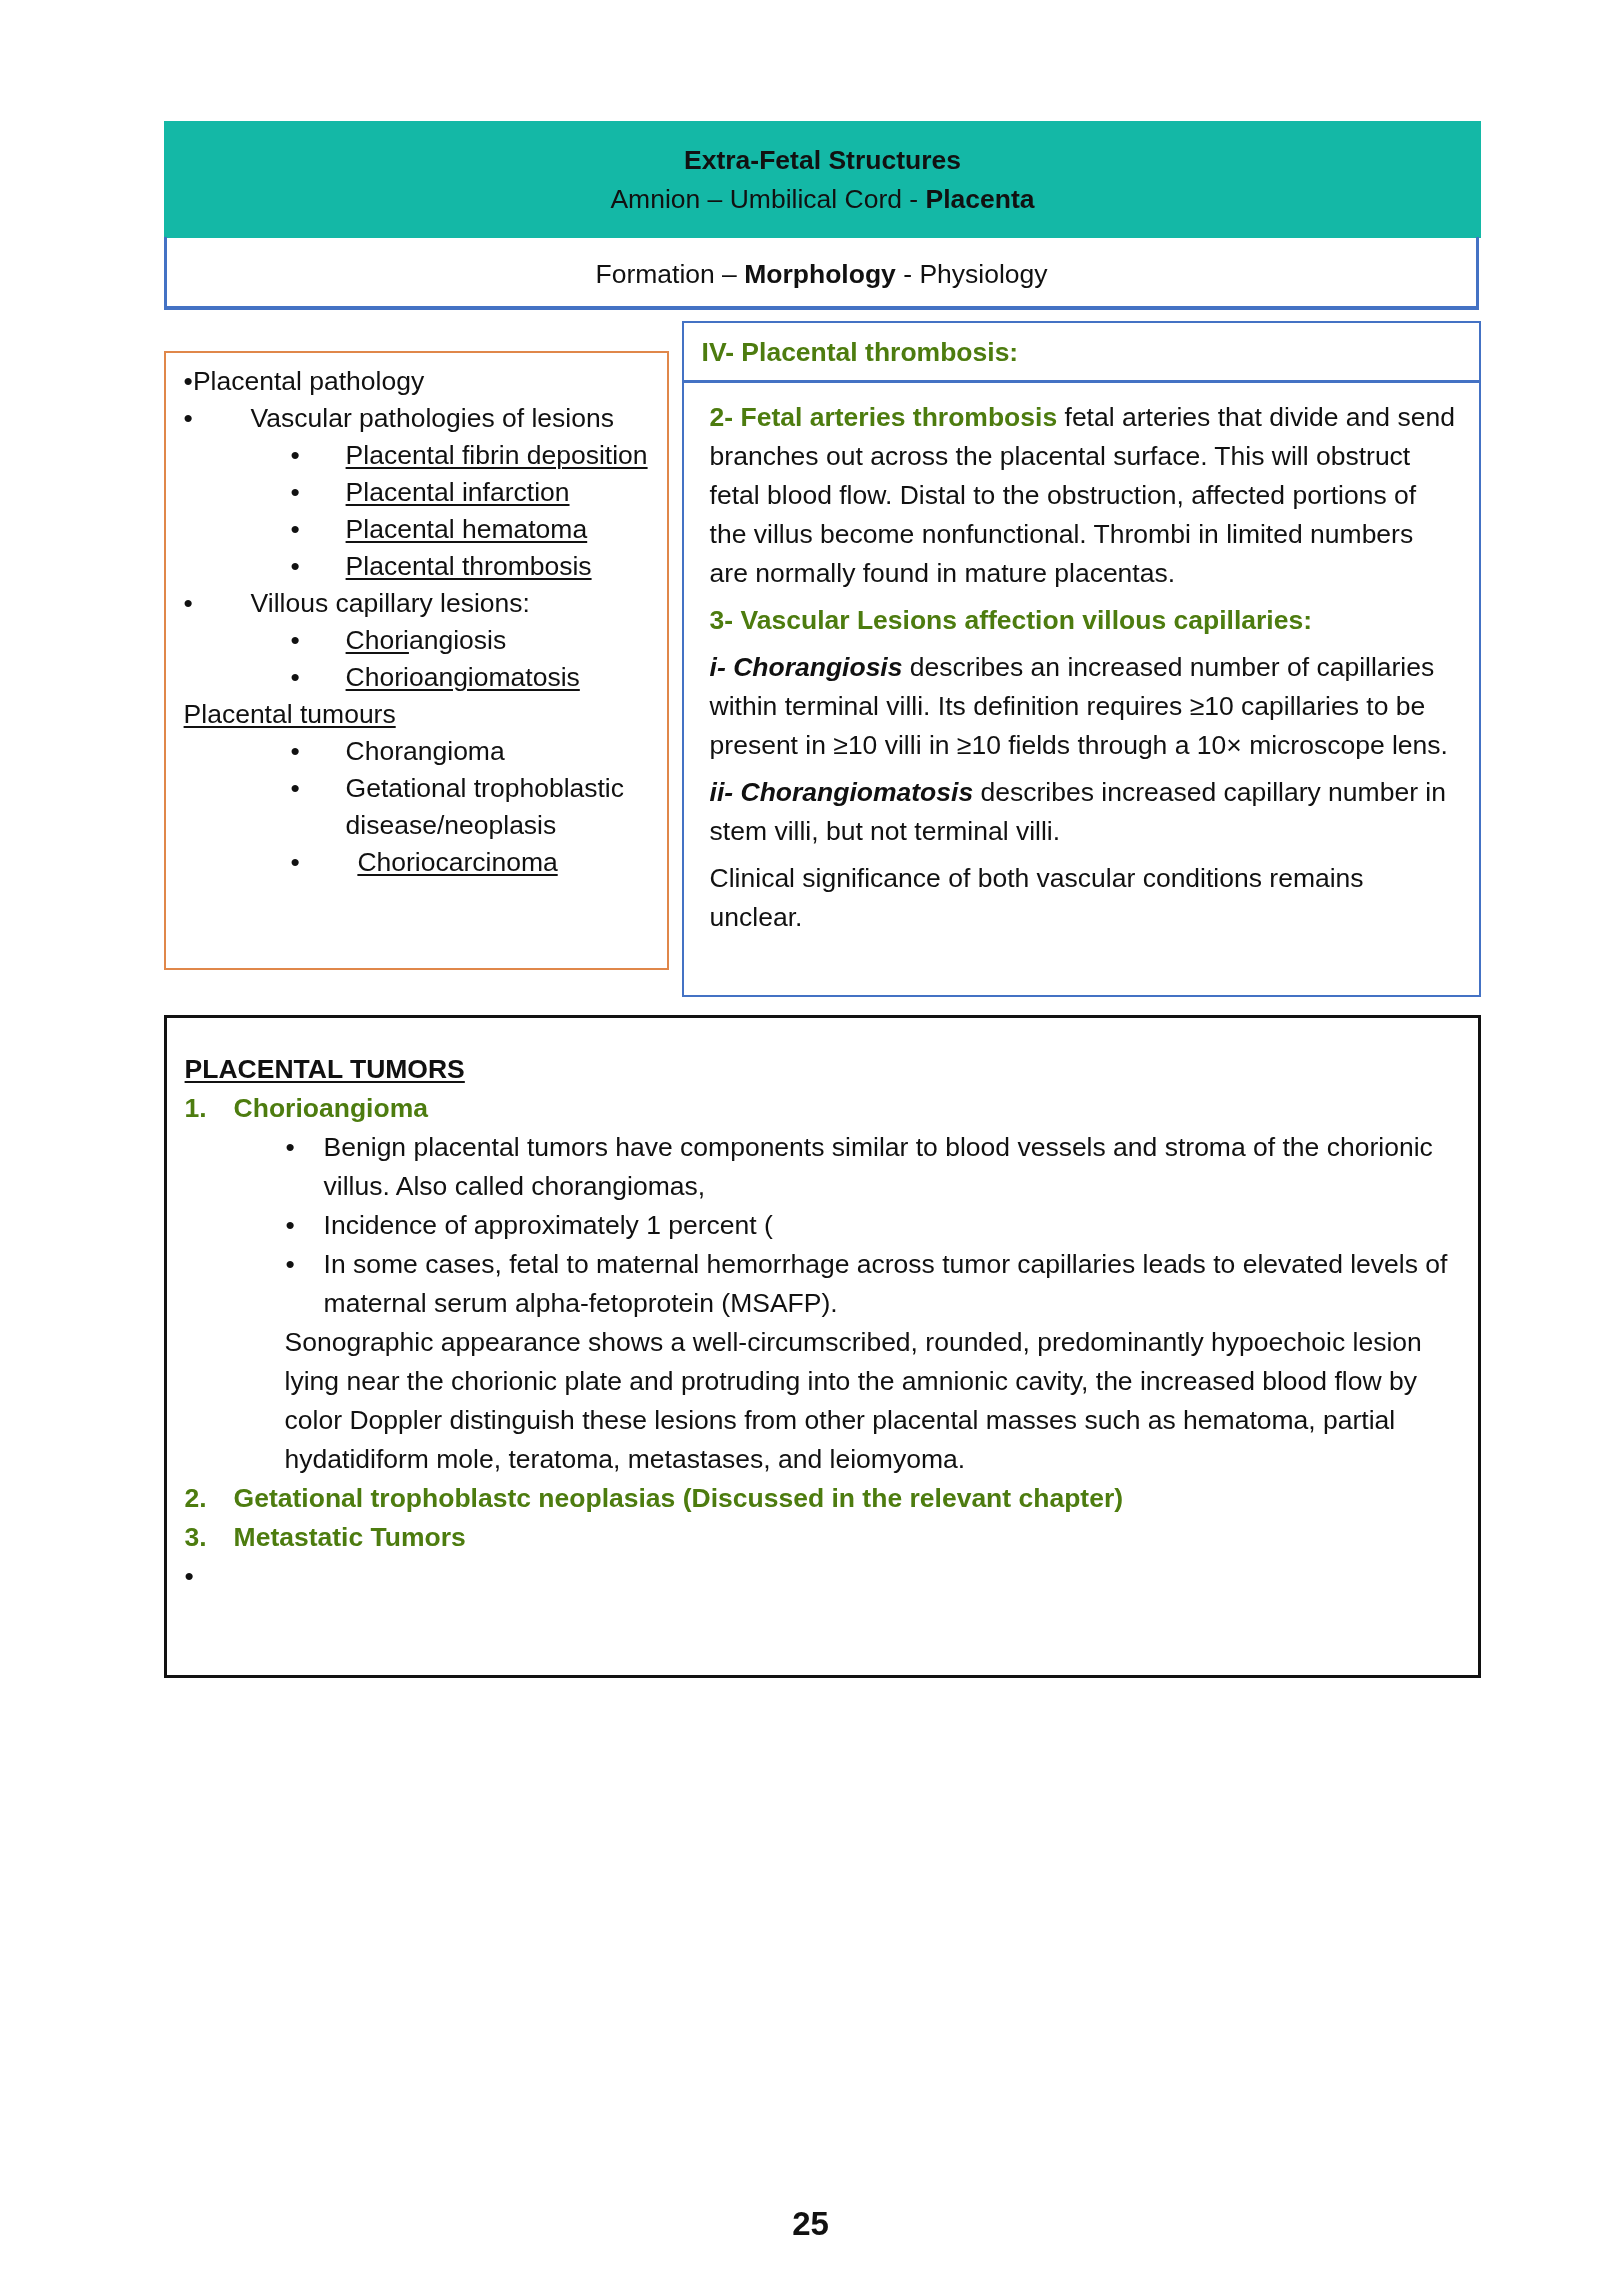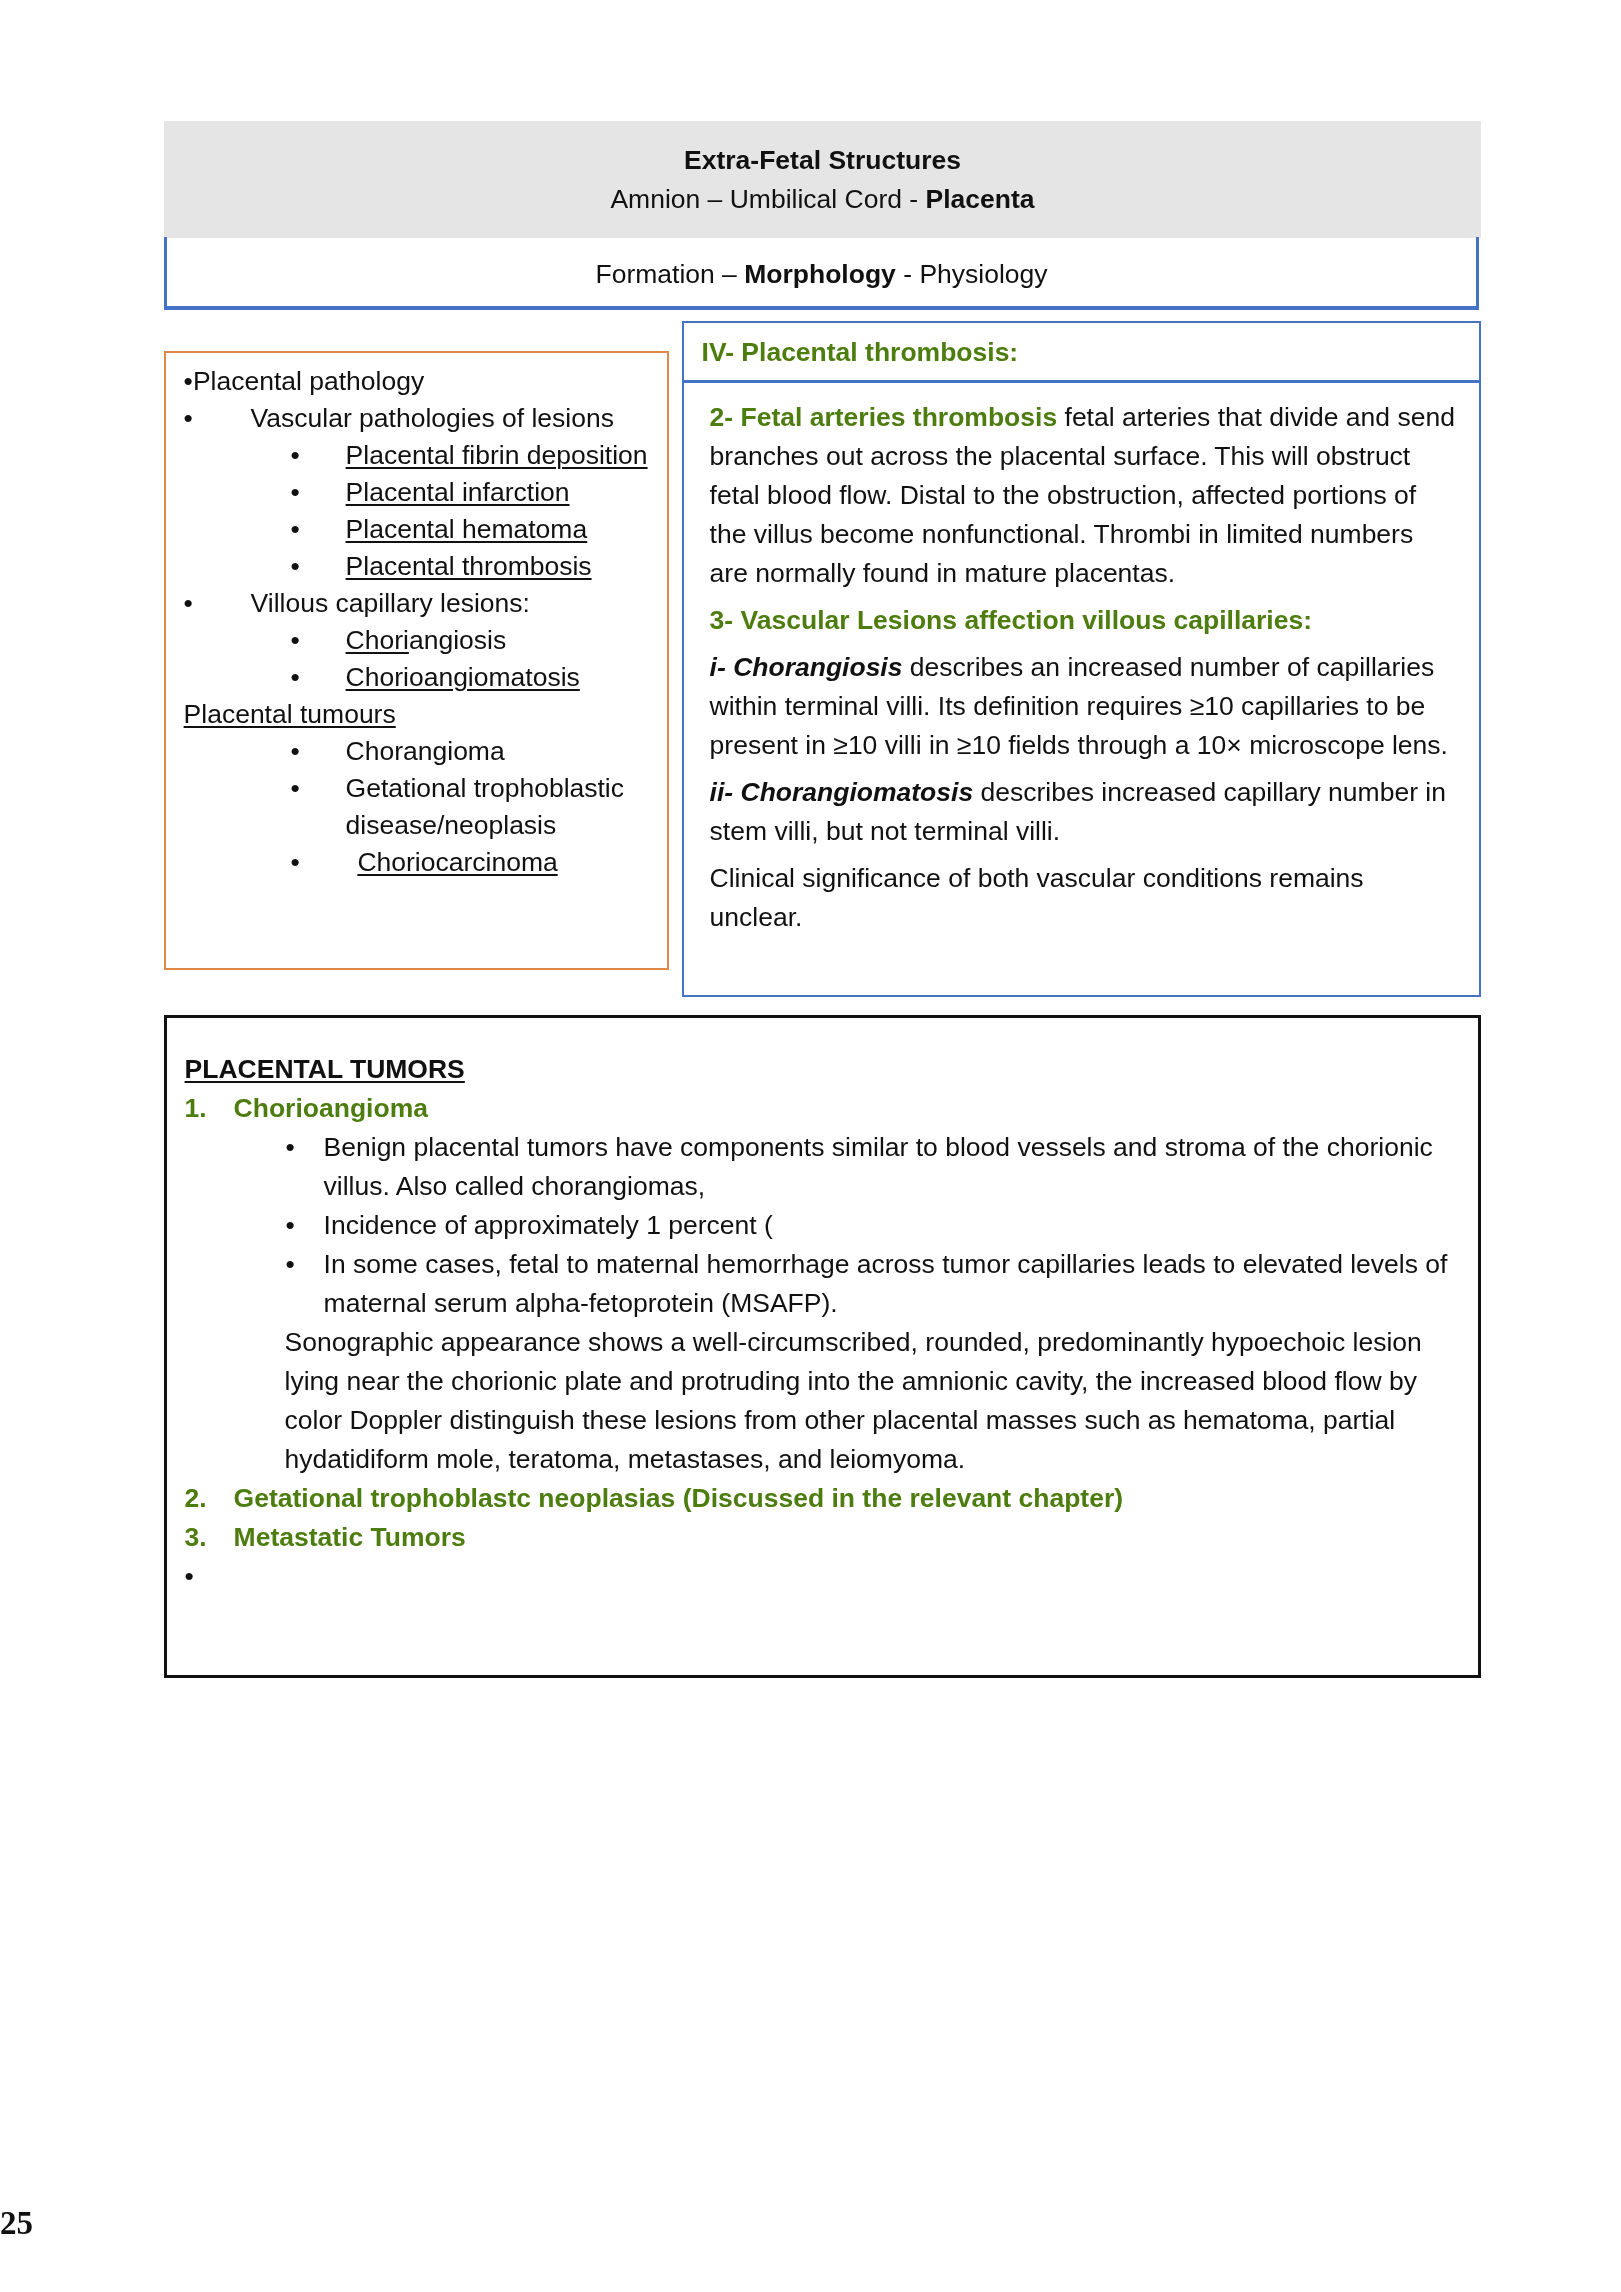--- a/index.html
+++ b/index.html
@@ -3,21 +3,21 @@
 <meta charset="utf-8">
 <style>
   html, body { margin: 0; padding: 0; background: #ffffff; }
   body { width: 1621px; height: 2293px; position: relative; overflow: hidden;
          font-family: "Liberation Sans", sans-serif; color: #111; }
   .blue-text { color: #4d7c0f; font-weight: bold; }
   u, .ul { text-decoration: underline; text-decoration-thickness: 2px; text-underline-offset: 2.9px; }
 
   
   #hdr-pink { position: absolute; left: 164px; top: 121px; width: 1317px; height: 117px;
-              background: #e5e5e5; text-align: center; font-size: 26.5px; line-height: 39px; }
+              background: #14b8a6; text-align: center; font-size: 26.5px; line-height: 39px; }
   #hdr-pink .t1 { padding-top: 19.6px; font-weight: bold; }
   #hdr-sub { position: absolute; left: 164px; top: 237px; width: 1309px; height: 69px;
              border-left: 3.9px solid #4472C4; border-right: 3.9px solid #4472C4; border-bottom: 4.9px solid #4472C4;
              text-align: center; font-size: 26.5px; line-height: 39px; }
   #hdr-sub .inner { padding-top: 17.6px; }
 
   
   #left-box { position: absolute; left: 164px; top: 351px; width: 505px; height: 619px;
               border: 2.9px solid #E0874A; box-sizing: border-box; font-size: 26.5px; line-height: 37px; }
   #left-box .content { position: absolute; left: 17.6px; top: 9.8px; width: 480px; }
@@ -45,22 +45,22 @@
                border: 3.9px solid #111; box-sizing: border-box; font-size: 26.5px; line-height: 39px; }
   #tumor-box .inner { position: absolute; left: 17.6px; top: 9.8px; width: 1274px; margin-top: 22px; }
   .num-row { position: relative; padding-left: 49px; }
   .num-row .num { position: absolute; left: 0; }
   .tb-row { position: relative; padding-left: 139px; }
   .tb-row .bul { position: absolute; left: 101px; }
   .tb-para { padding-left: 100px; }
   .tm-row { position: relative; padding-left: 67px; }
   .tm-row .bul { position: absolute; left: 0; }
 
-  #page-num { position: absolute; left: 0; width: 1621px; top: 2205px; text-align: left;
-              font-family: Liberation Serif, serif; font-weight: bold; font-size: 33px; }
+  #page-num { position: absolute; left: 0; width: 1621px; top: 2205px; text-align: center;
+              font-family: Liberation Sans, sans-serif; font-weight: bold; font-size: 33px; }
 </style>
 </head>
 <body>
 
 <div id="hdr-pink">
   <div class="t1">Extra-Fetal Structures</div>
   <div><span>Amnion – Umbilical Cord - </span><b>Placenta</b></div>
 </div>
 <div id="hdr-sub">
   <div class="inner"><span>Formation – </span><b>Morphology</b><span> - Physiology</span></div>

